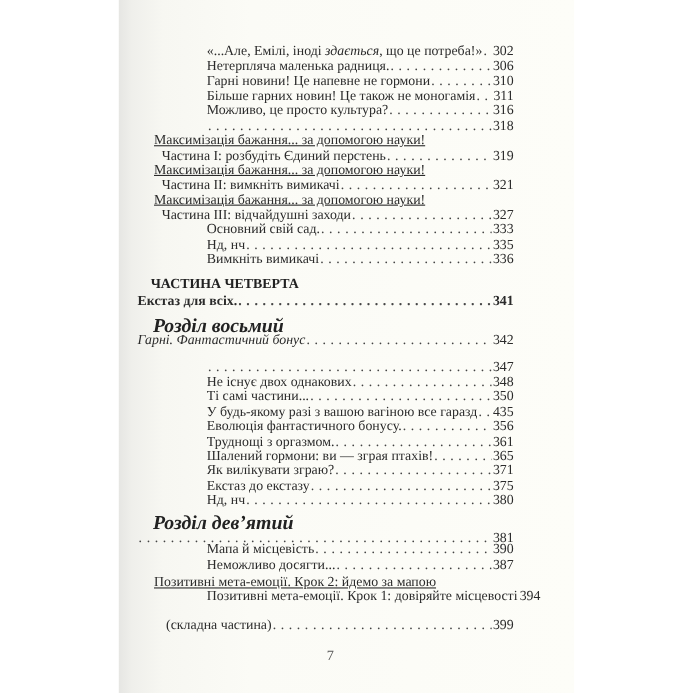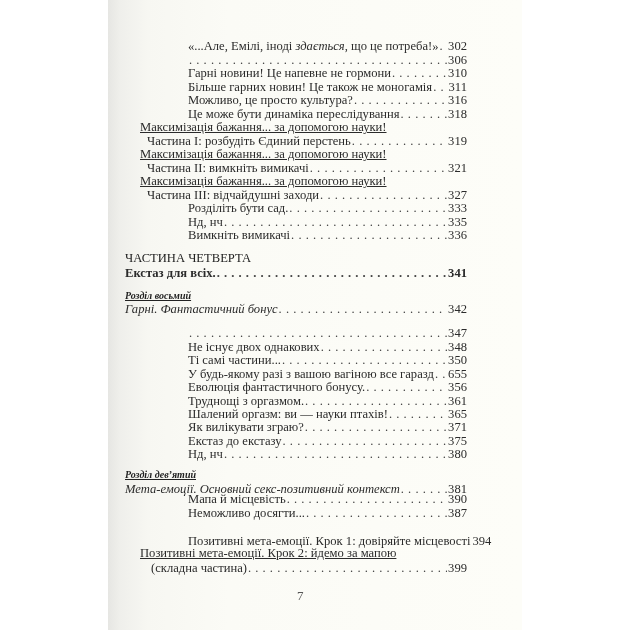--- a/index.html
+++ b/index.html
@@ -23,26 +23,26 @@
   }
   .row .d::before {
     content: ". . . . . . . . . . . . . . . . . . . . . . . . . . . . . . . . . . . . . . . . . . . . . . . . . . . . . . . . . . . . . . . . . .";
     letter-spacing: 0.5px;
   }
   .row .p { flex: 0 0 auto; }
   .l1 { left: 32px; margin-left: 48px; }
   .l2 { left: 39px; }
   .l0 { left: 17px; }
   .heading {
-    position: absolute; left: 17px; font-size: 12.6px; font-weight: normal; color: #222;
+    position: absolute; left: 29px; font-size: 12.6px; font-weight: bold; color: #222;
     line-height: 14px; white-space: nowrap;
   }
   .section {
-    position: absolute; left: 17px; font-size: 10px; font-weight: bold; font-style: italic;
-    color: #222; line-height: 14px; white-space: nowrap; text-decoration: underline;
+    position: absolute; left: 31px; font-size: 18px; font-weight: bold; font-style: italic;
+    color: #222; line-height: 14px; white-space: nowrap;
   }
   .bold { font-weight: bold; }
   .ital { font-style: italic; }
   .plain {
     position: absolute; font-size: 12.6px; color: #2b2b2b; line-height: 14px; white-space: nowrap; text-decoration: underline;
   }
   .pagenum {
     position: absolute; left: 189px; top: 588px; font-size: 13px; color: #555;
   }
   em.i { font-style: italic; }
@@ -52,40 +52,40 @@
 
 <div class="page">
   <div class="toc">
 
     <div class="row l1" style="top:39px">
       <span class="t"><span>«...Але, Емілі, іноді </span><em class="i">здається</em><span>, що це потреба!»</span></span>
       <span class="d"></span>
       <span class="p">302</span>
     </div>
     <div class="row l1" style="top:53px">
+      <span class="t">Нетерпляча маленька радниця.</span>
       <span class="d"></span>
       <span class="p">306</span>
     </div>
     <div class="row l1" style="top:66px">
       <span class="t">Гарні новини! Це напевне не гормони</span>
       <span class="d"></span>
       <span class="p">310</span>
     </div>
     <div class="row l1" style="top:80px">
       <span class="t">Більше гарних новин! Це також не моногамія</span>
       <span class="d"></span>
       <span class="p">311</span>
     </div>
     <div class="row l1" style="top:93px">
       <span class="t">Можливо, це просто культура?</span>
       <span class="d"></span>
       <span class="p">316</span>
     </div>
     <div class="row l1" style="top:107px">
-      <span class="t">Це може бути динаміка переслідування</span>
       <span class="d"></span>
       <span class="p">318</span>
     </div>
 
     <div class="plain" style="left:32px; top:120px">Максимізація бажання... за допомогою науки!</div>
     <div class="row l2" style="top:134px">
       <span class="t">Частина I: розбудіть Єдиний перстень</span>
       <span class="d"></span>
       <span class="p">319</span>
     </div>
@@ -98,21 +98,21 @@
     </div>
 
     <div class="plain" style="left:32px; top:174px">Максимізація бажання... за допомогою науки!</div>
     <div class="row l2" style="top:188px">
       <span class="t">Частина III: відчайдушні заходи</span>
       <span class="d"></span>
       <span class="p">327</span>
     </div>
 
     <div class="row l1" style="top:201px">
-      <span class="t">Розділіть бути сад.</span>
+      <span class="t">Основний свій сад.</span>
       <span class="d"></span>
       <span class="p">333</span>
     </div>
     <div class="row l1" style="top:215px">
       <span class="t">Нд, нч</span>
       <span class="d"></span>
       <span class="p">335</span>
     </div>
     <div class="row l1" style="top:228px">
       <span class="t">Вимкніть вимикачі</span>
@@ -144,34 +144,34 @@
       <span class="p">348</span>
     </div>
     <div class="row l1" style="top:353px">
       <span class="t">Ті самі частини...</span>
       <span class="d"></span>
       <span class="p">350</span>
     </div>
     <div class="row l1" style="top:367px">
       <span class="t">У будь-якому разі з вашою вагіною все гаразд</span>
       <span class="d"></span>
-      <span class="p">655</span>
+      <span class="p">435</span>
     </div>
     <div class="row l1" style="top:380px">
       <span class="t">Еволюція фантастичного бонусу.</span>
       <span class="d"></span>
       <span class="p">356</span>
     </div>
     <div class="row l1" style="top:394px">
       <span class="t">Труднощі з оргазмом.</span>
       <span class="d"></span>
       <span class="p">361</span>
     </div>
     <div class="row l1" style="top:407px">
-      <span class="t">Шалений оргазм: ви — науки птахів!</span>
+      <span class="t">Шалений гормони: ви — зграя птахів!</span>
       <span class="d"></span>
       <span class="p">365</span>
     </div>
     <div class="row l1" style="top:420px">
       <span class="t">Як вилікувати зграю?</span>
       <span class="d"></span>
       <span class="p">371</span>
     </div>
     <div class="row l1" style="top:434px">
       <span class="t">Екстаз до екстазу</span>
@@ -179,41 +179,40 @@
       <span class="p">375</span>
     </div>
     <div class="row l1" style="top:447px">
       <span class="t">Нд, нч</span>
       <span class="d"></span>
       <span class="p">380</span>
     </div>
 
     <div class="section" style="top:468px">Розділ дев’ятий</div>
     <div class="row l0" style="top:482px">
-      <span class="t ital">Мета-емоції. Основний секс-позитивний контекст</span>
       <span class="d"></span>
       <span class="p">381</span>
     </div>
 
     <div class="row l1" style="top:506px">
       <span class="t">Неможливо досягти...</span>
       <span class="d"></span>
       <span class="p">387</span>
     </div>
     <div class="row l1" style="top:492px">
       <span class="t">Мапа й місцевість</span>
       <span class="d"></span>
       <span class="p">390</span>
     </div>
     <div class="row l1" style="top:534px">
       <span class="t">Позитивні мета-емоції. Крок  1: довіряйте місцевості</span>
       <span class="d"></span>
       <span class="p">394</span>
     </div>
-    <div class="plain" style="left:32px; top:546px">Позитивні мета-емоції. Крок 2: йдемо за мапою</div>
+    <div class="plain" style="left:32px; top:522px">Позитивні мета-емоції. Крок 2: йдемо за мапою</div>
     <div class="row" style="left:43px; top:561px">
       <span class="t">(складна частина)</span>
       <span class="d"></span>
       <span class="p">399</span>
     </div>
   </div>
 
   <div class="pagenum">7</div>
 </div>
 

